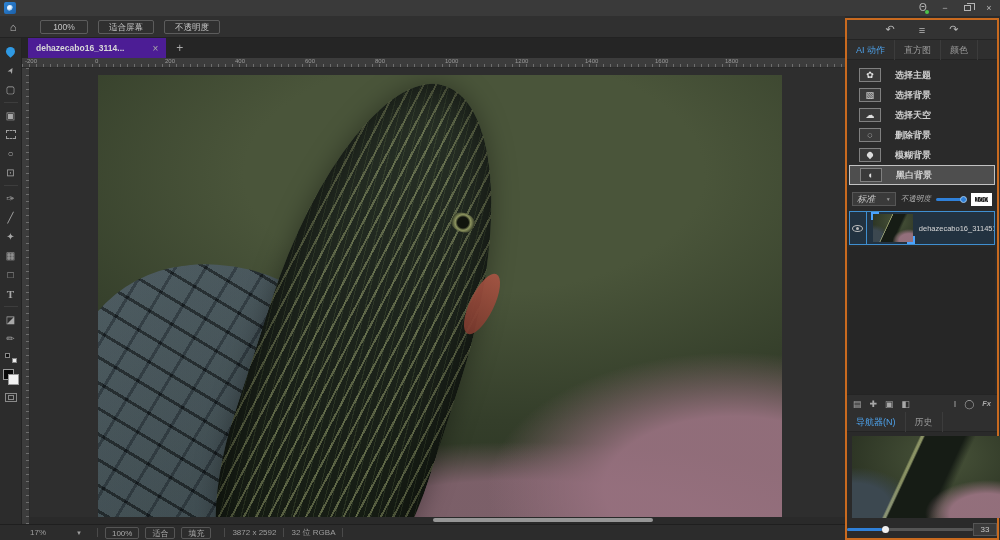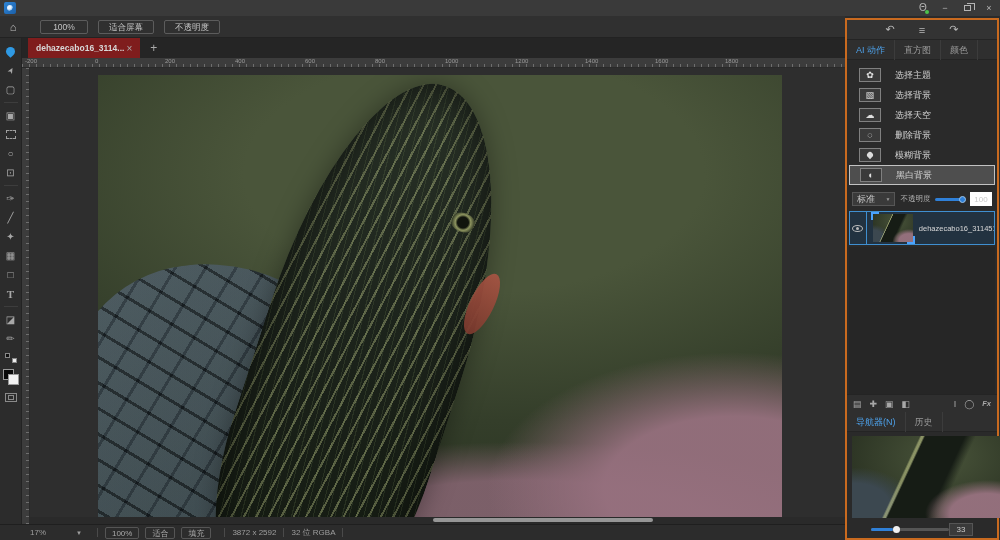--- a/index.html
+++ b/index.html
@@ -52,22 +52,22 @@
   .swap-mini i:first-child { left:0; top:0; background:#111; border:1px solid #888; }
   .swap-mini i:last-child { right:0; bottom:0; background:#eee; border:1px solid #888; }
   .swatches { position:relative; width:16px; height:16px; margin-top:2px; }
   .swatches .fg { position:absolute; left:0; top:0; width:11px; height:11px; background:#0a0a0a; border:1px solid #9a9a9a; }
   .swatches .bg { position:absolute; right:0; bottom:0; width:11px; height:11px; background:#f2f2f2; border:1px solid #9a9a9a; }
   .mask-ic { width:12px; height:9px; border:1px solid #8a8a8a; display:inline-block; position:relative; margin-top:8px; }
   .mask-ic::after { content:""; position:absolute; left:2px; top:1px; right:2px; bottom:1px; border:1px solid #8a8a8a; }
   
   .canvas-col { flex:1; display:flex; flex-direction:column; background:#2b2b2b; }
   .tabrow { height:20px; background:#252525; display:flex; align-items:flex-end; }
-  .doc-tab { height:20px; background:#7f1d1d; display:flex; align-items:center;
-    padding:0 8px; margin-left:6px; gap:2px; }
+  .doc-tab { height:20px; background:#4c1d95; display:flex; align-items:center;
+    padding:0 8px; margin-left:6px; gap:28px; }
   .doc-tab .title { font-weight:bold; color:#d8d8d8; font-size:8.5px; }
   .tab-close { color:#aaa; font-size:10px; }
   .tab-add { color:#aaa; font-size:12px; padding:0 10px; line-height:20px; }
   .hruler { height:10px; background:#3c3c3c; position:relative; border-bottom:1px solid #2a2a2a;
     background-image:repeating-linear-gradient(90deg,#6e6e6e 0 1px,transparent 1px 7px);
     background-size:100% 3px; background-position:0 bottom; background-repeat:no-repeat; }
   .hruler .tick { position:absolute; top:0; font-size:6px; color:#9a9a9a; transform:translateX(1px); }
   .canvas-wrap { flex:1; display:flex; position:relative; }
   .vruler { width:8px; background:#3c3c3c; border-right:1px solid #2a2a2a;
     background-image:repeating-linear-gradient(180deg,#6e6e6e 0 1px,transparent 1px 7px);
@@ -116,31 +116,31 @@
     color:#b8b8b8; font-size:11px; border-bottom:1px solid #242424; }
   .rp-tabs, .sub-tabs { height:20px; background:#2f2f2f; display:flex; align-items:center;
     border-bottom:1px solid #242424; }
   .rp-tab { padding:0 9px; height:20px; line-height:20px; color:#9a9a9a; border-right:1px solid #3c3c3c; }
   .rp-tab.active { color:#4da0e8; }
   .ai-list { padding:5px 0 4px 0; background:#2a2a2a; }
   .ai-row { height:20px; display:flex; align-items:center; gap:14px; padding:0 6px 0 10px; margin:0 2px; }
   .ai-row.selected { background:#4e4e4e; border:1px solid #c2c2c2; }
   .ai-icon { width:22px; height:14px; border:1px solid #808080; background:#3a3a3a;
     display:flex; align-items:center; justify-content:center; color:#e0e0e0; font-size:9px; flex:none; }
-  .ai-label { color:#cfcfcf; }
+  .ai-label { color:#cfcfcf;font-weight:bold; }
   .mini-drop { width:6px; height:6px; background:#ddd; border-radius:50% 50% 50% 0; transform:rotate(-45deg); display:inline-block; }
-  .layers-controls { height:20px; display:flex; align-items:center; gap:5px; padding:0 5px; background:#2a2a2a; }
+  .layers-controls { height:20px; display:flex; align-items:center; gap:5px; padding:0 5px; background:#2a2a2a;font-style:italic; }
   .blend-select { width:62px; height:14px; background:#3a3a3a; border:1px solid #565656;
     display:flex; align-items:center; justify-content:space-between; padding:0 4px; color:#c8c8c8; }
   .blend-select .car { font-size:5px; color:#999; }
   .op-label { font-size:7.5px; color:#b0b0b0; white-space:nowrap; }
   .op-slider { position:relative; width:46px; height:3px; background:#2f80d8; border-radius:2px; }
   .op-slider .dot { position:absolute; right:-1px; top:-2px; width:7px; height:7px; background:#2f80d8;
     border:1px solid #9cc4ea; border-radius:50%; }
-  .op-value { width:22px; height:13px; background:#222; border:7px solid #ffffff; color:#c8c8c8;
+  .op-value { width:22px; height:13px; background:#222; border:4px solid #ffffff; color:#c8c8c8;
     font-size:8px; display:flex; align-items:center; justify-content:center; }
   .layer-row { margin:2px 2px; height:34px; border:1px solid #3f8fd0; background:#223240;
     display:flex; align-items:center; }
   .eye-cell { width:20px; height:100%; border-right:1px solid #3f8fd0; display:flex; align-items:center; justify-content:center; }
   .eye-ic { width:11px; height:7px; border:1px solid #b9b9b9; border-radius:50%; position:relative; }
   .eye-ic::after { content:""; position:absolute; left:3px; top:1px; width:3px; height:3px; background:#b9b9b9; border-radius:50%; }
   .thumb-wrap { width:40px; height:28px; margin:0 6px; position:relative; flex:none; }
   .turtle-mini { width:100%; height:100%;
     background:
       radial-gradient(ellipse 55% 55% at 90% 95%, rgba(152,114,128,.95) 0 45%, rgba(152,114,128,0) 75%),
@@ -151,21 +151,21 @@
     border-left:2px solid #4aa3ff; border-top:2px solid #4aa3ff; }
   .thumb-wrap::after { content:""; position:absolute; right:-2px; bottom:-2px; width:6px; height:6px;
     border-right:2px solid #4aa3ff; border-bottom:2px solid #4aa3ff; }
   .layer-name { font-size:7.5px; color:#d8d8d8; white-space:nowrap; overflow:hidden; }
   .layers-empty { flex:1; background:#262626; margin:0 2px; }
   .layers-footer { height:18px; background:#2f2f2f; border-top:1px solid #242424;
     display:flex; align-items:center; padding:0 6px; gap:8px; color:#a8a8a8; font-size:9px; }
   .lf-spacer { flex:1; }
   .fx { font-style:italic; font-weight:bold; font-size:7.5px; }
   .nav-thumb { margin:4px 5px 2px 5px; height:82px; }
-  .nav-slider-row { height:18px; display:flex; align-items:center; padding:0 24px; }
+  .nav-slider-row { height:18px; display:flex; align-items:center; padding:0 0; }
   .nav-track { position:relative; flex:1; height:3px; background:#555; border-radius:2px; }
   .nav-fill { position:absolute; left:0; top:0; height:3px; width:28%; background:#2f80d8; border-radius:2px; }
   .nav-handle { position:absolute; left:28%; top:-2px; width:7px; height:7px; background:#f0f0f0; border-radius:50%; }
   .nav-value { width:24px; height:13px; background:#3a3a3a; border:1px solid #555; color:#c8c8c8;
     font-size:8px; display:flex; align-items:center; justify-content:center; }
 </style>
 </head>
 <body>
 
 <div class="screen">

